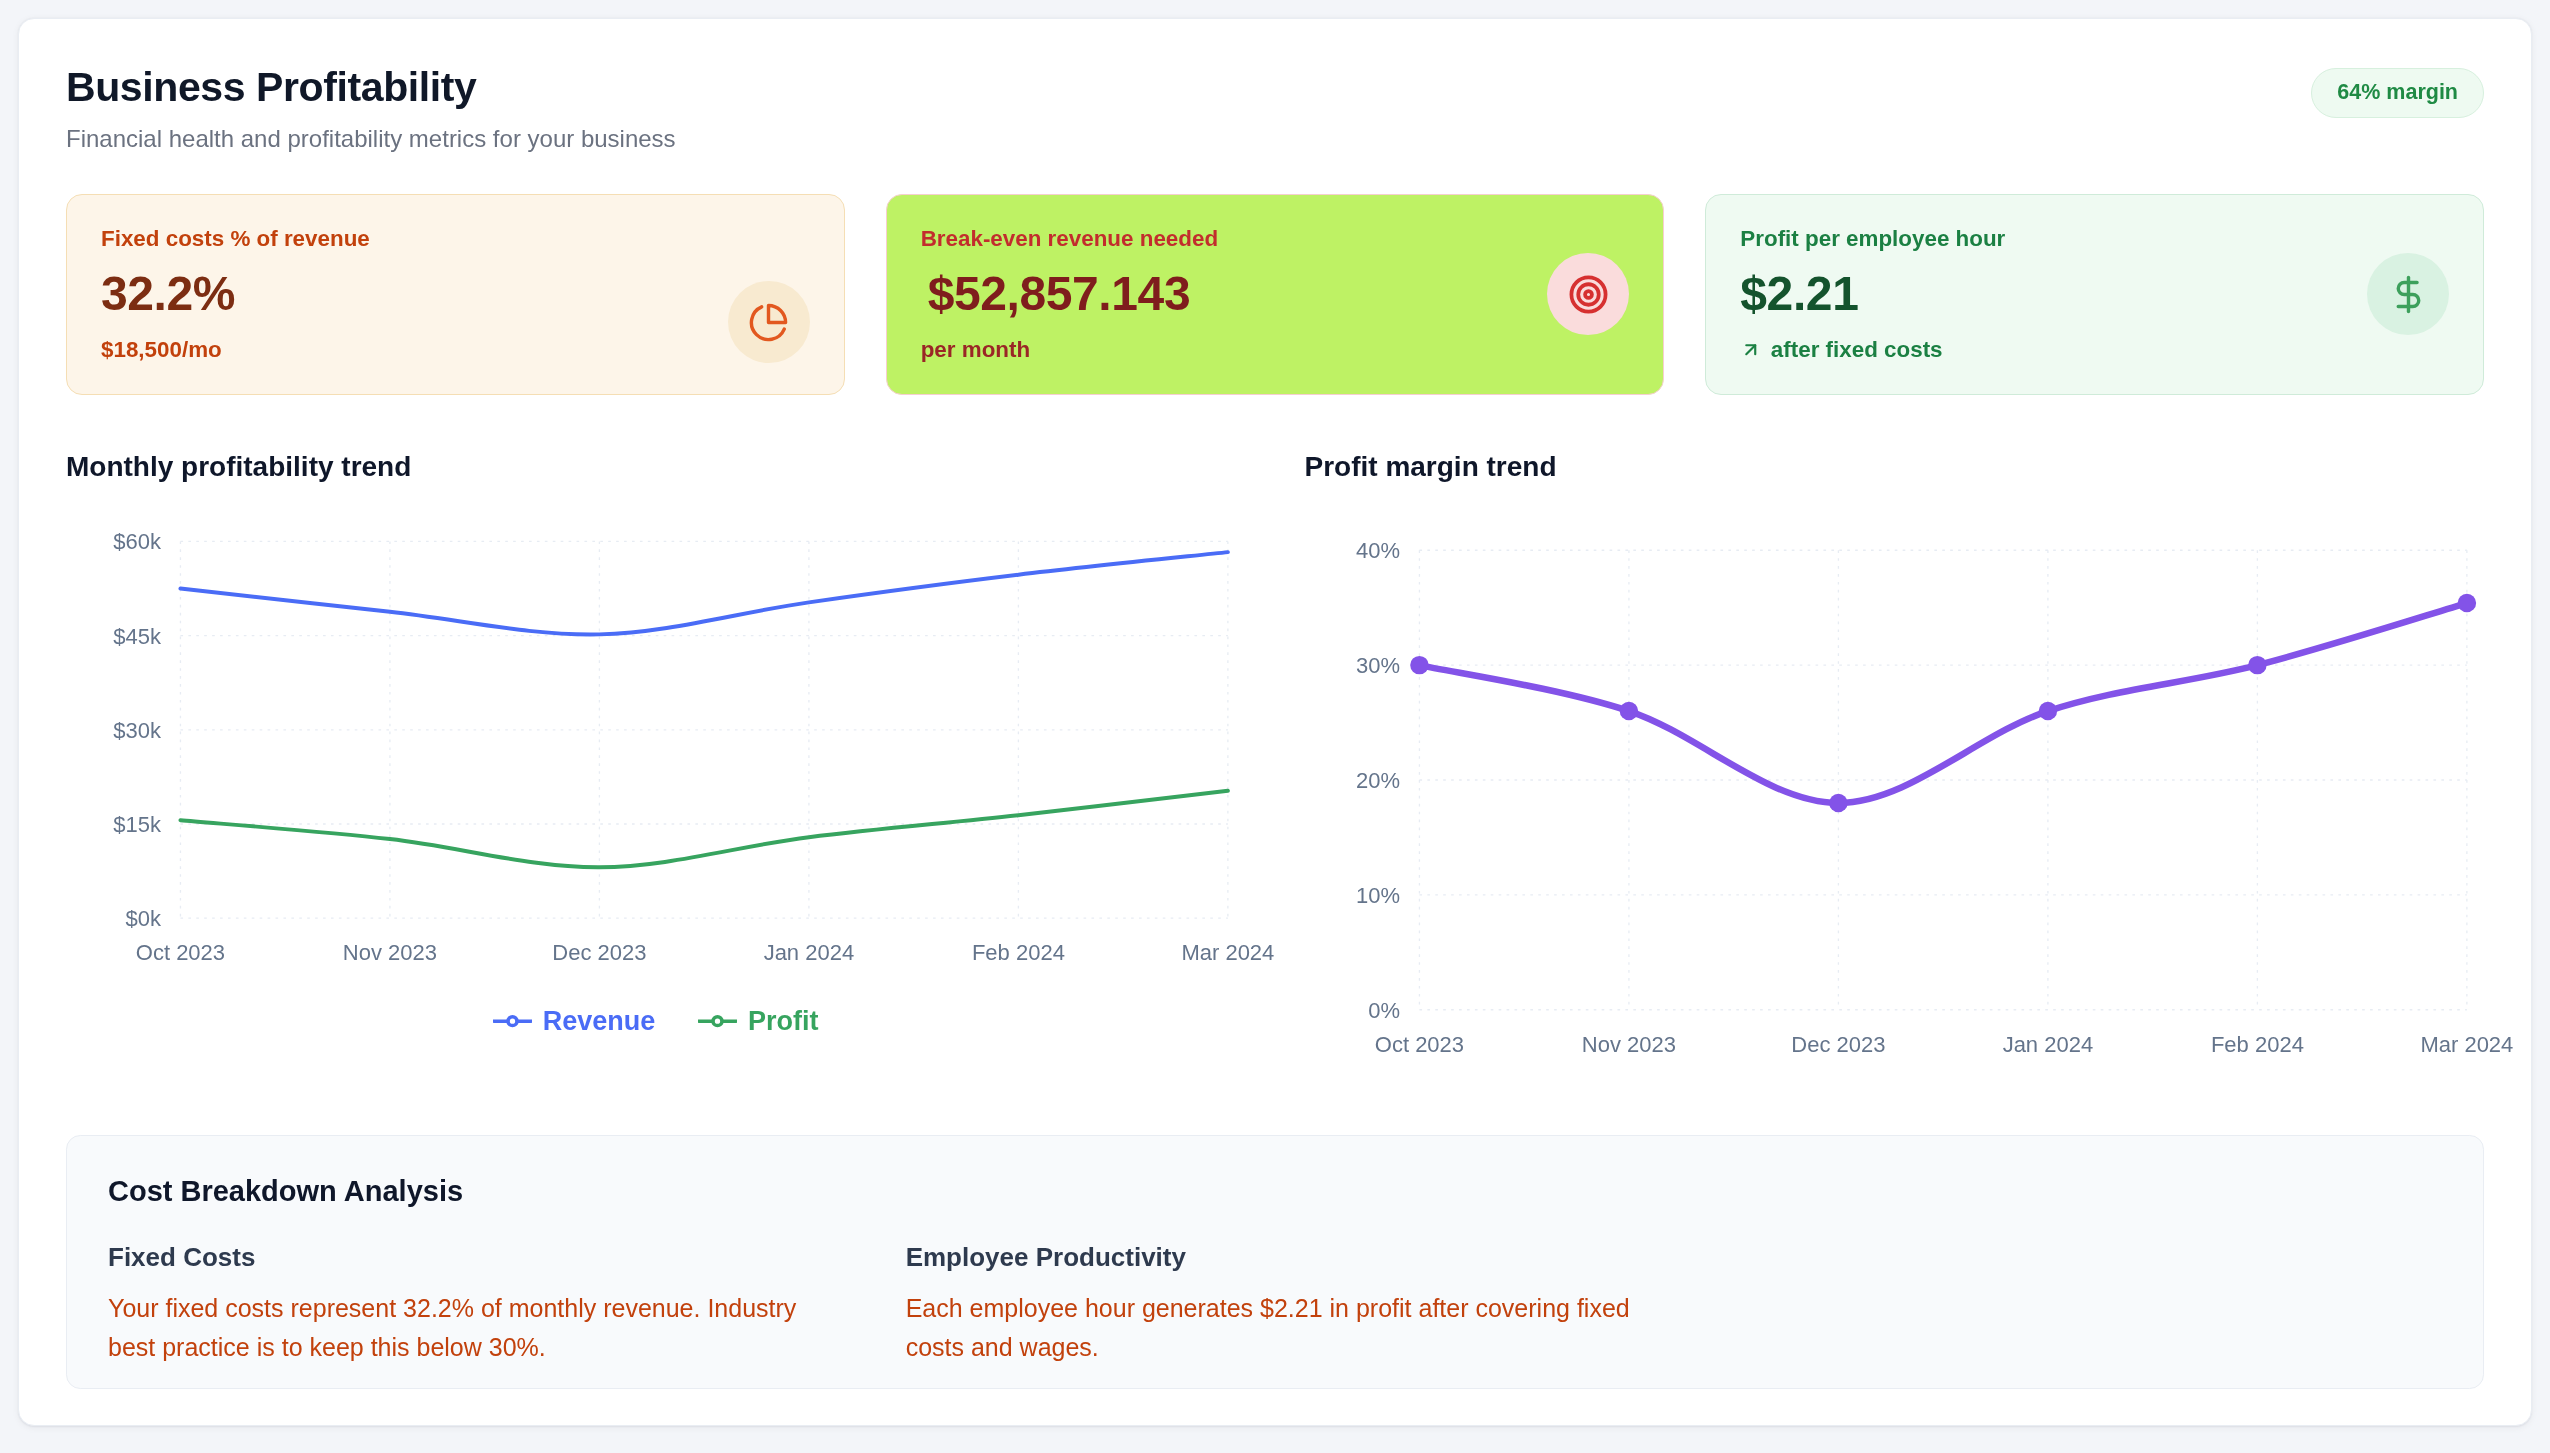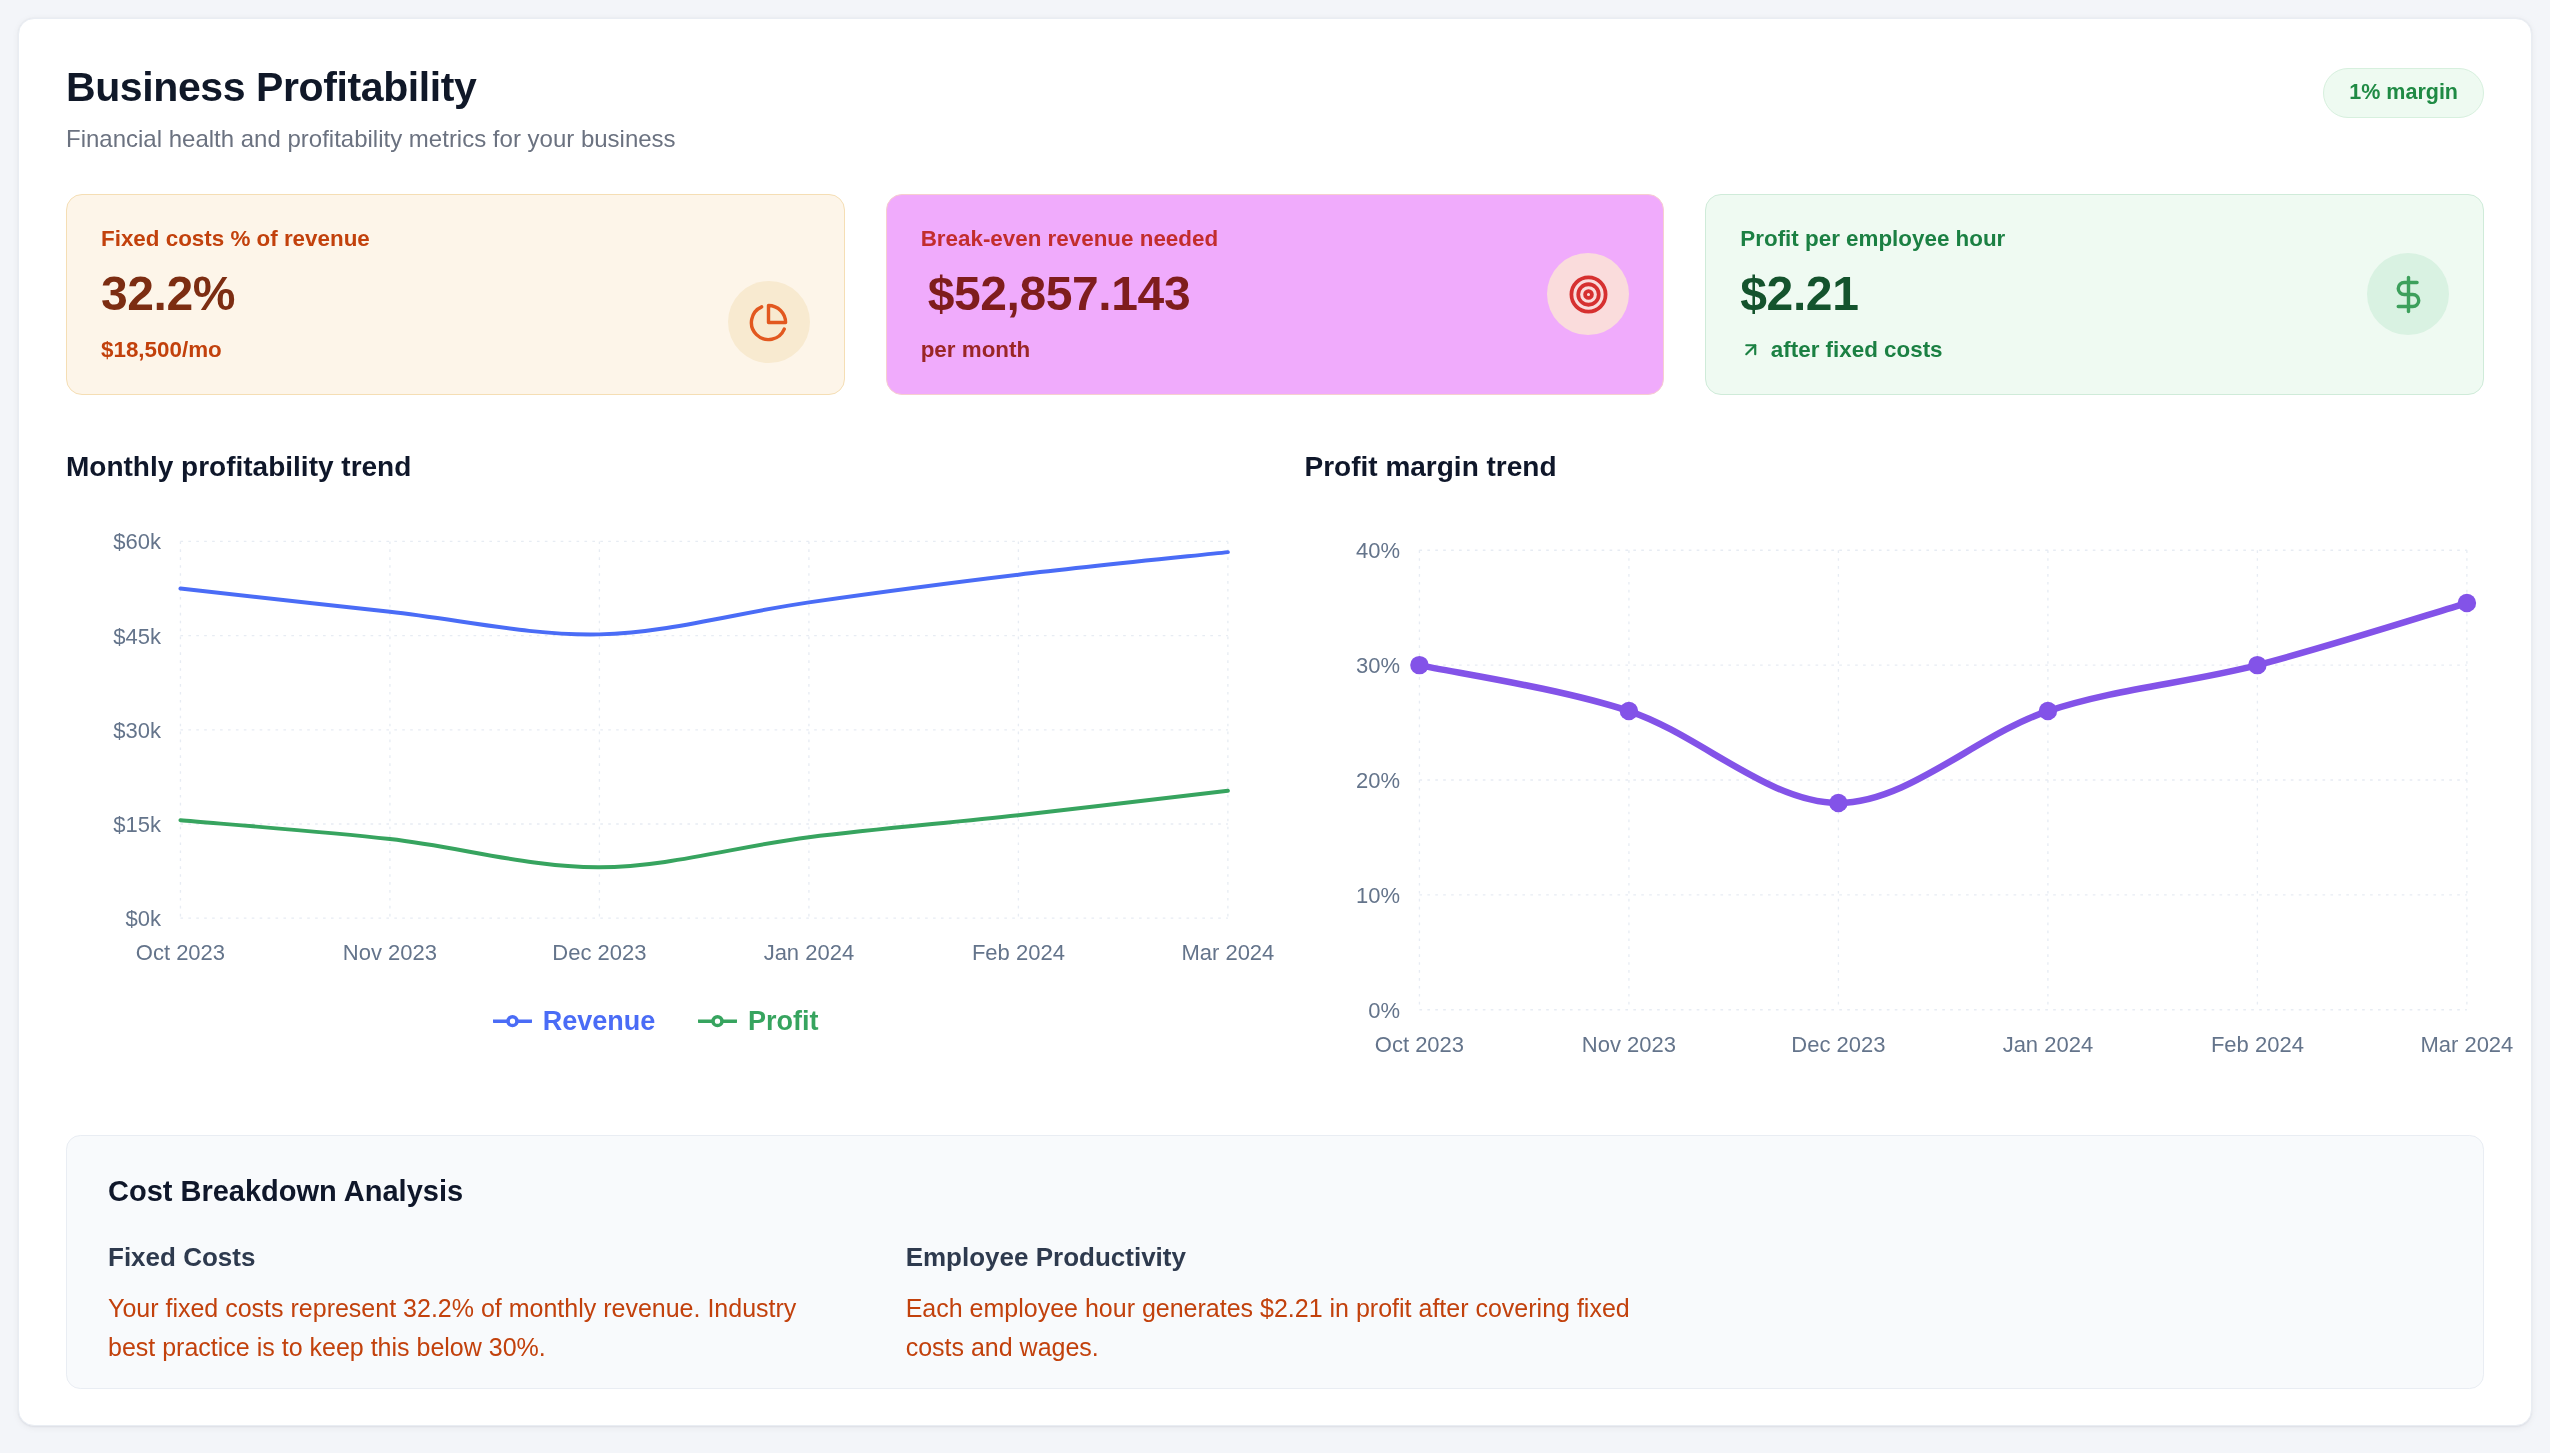--- a/index.html
+++ b/index.html
@@ -33,21 +33,21 @@
   .stat .stat-text { display: flex; flex-direction: column; }
   .stat .label { font-size: 22.4px; font-weight: 600; }
   .stat .value { font-size: 48px; font-weight: 700; letter-spacing: -0.4px; margin: 14.3px 0 16px; }
   .stat .sub { font-size: 22.4px; font-weight: 600; display: flex; align-items: center; gap: 9px; }
   .icon-badge { width: 82px; height: 82px; border-radius: 50%; display: flex; align-items: center; justify-content: center; flex: none; }
   .icon-badge svg { width: 41px; height: 41px; }
   .stat-orange { background: #fdf5e9; border-color: #f5deb4; align-items: flex-end; }
   .stat-orange .label, .stat-orange .sub { color: #c2410c; }
   .stat-orange .value { color: #7c2d12; }
   .stat-orange .icon-badge { background: #f8ead0; color: #e2581f; }
-  .stat-red { background: #f0abfc; border-color: #f6cfcf; }
+  .stat-red { background: #bef264; border-color: #f6cfcf; }
   .stat-red .label { color: #c22d2d; }
   .stat-red .value { color: #7f1d1d; margin-left: 7px; }
   .stat-red .sub { color: #9a2626; }
   .stat-red .icon-badge { background: #fadcdc; color: #d63030; }
   .stat-green { background: #effaf2; border-color: #cfebd9; }
   .stat-green .label, .stat-green .sub { color: #1b8043; }
   .stat-green .value { color: #14532d; }
   .stat-green .icon-badge { background: #d9f2e2; color: #3da05c; }
   
   .charts-row { display: grid; grid-template-columns: 1fr 1fr; gap: 59px; margin-bottom: 57px; }
@@ -66,21 +66,21 @@
 </head>
 <body>
 
 <div class="dashboard-card">
 
   <div class="header">
     <div>
       <div class="page-title">Business Profitability</div>
       <div class="page-subtitle">Financial health and profitability metrics for your business</div>
     </div>
-    <span class="margin-badge">1% margin</span>
+    <span class="margin-badge">64% margin</span>
   </div>
 
   <div class="stats-row">
 
     <div class="stat stat-orange">
       <div class="stat-text">
         <span class="label">Fixed costs % of revenue</span>
         <span class="value">32.2%</span>
         <span class="sub">$18,500/mo</span>
       </div>

